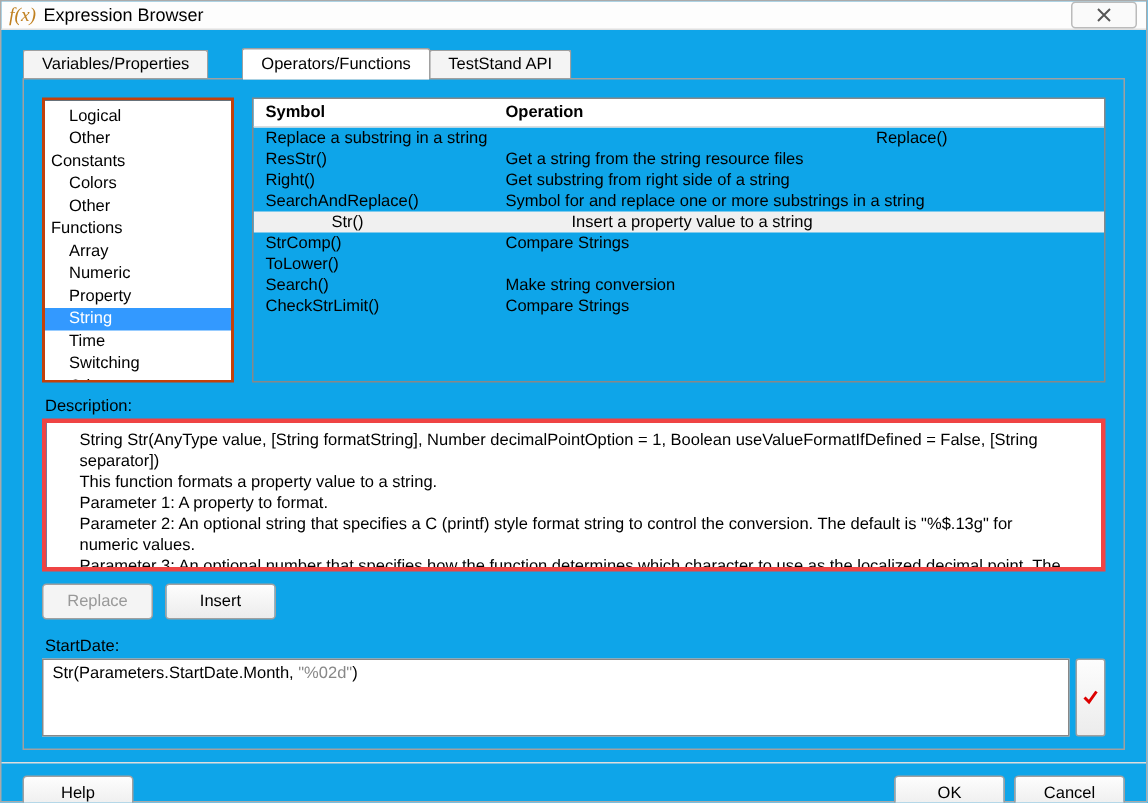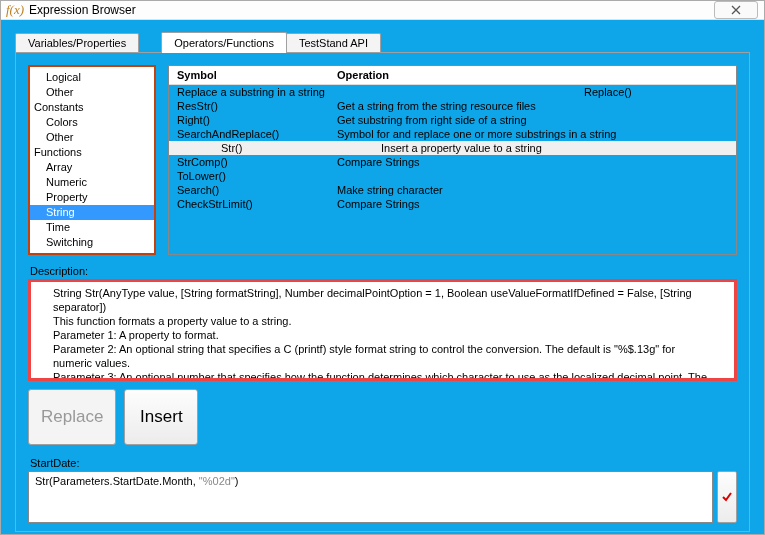--- a/index.html
+++ b/index.html
@@ -155,25 +155,25 @@
   height: 102px;
   overflow-y: scroll;
   padding: 4px 22px;
   line-height: 14px;
 }
 .desc p { margin: 0; }
 
 .button-row { display: flex; gap: 8px; margin-top: 8px; }
 .btn {
   min-width: 74px;
-  padding: 17px 12px;
+  padding: 5px 12px;
   border: 1px solid #a0a0a0;
   border-radius: 3px;
   background: linear-gradient(#fdfdfd,#ececec);
-  font-size: 17px;
+  font-size: 11px;
 }
 .btn:disabled, .btn.disabled {
   color: #999;
   background: #f4f4f4;
 }
 
 .expr-label { margin: 12px 0 2px 2px; }
 .expr-row {
   display: flex;
   align-items: stretch;
@@ -282,21 +282,21 @@
             </div>
             <div class="row">
               <div class="cell sym">StrComp()</div>
               <div class="cell op">Compare Strings</div>
             </div>
             <div class="row">
               <div class="cell sym">ToLower()</div>
             </div>
             <div class="row">
               <div class="cell sym">Search()</div>
-              <div class="cell op">Make string character</div>
+              <div class="cell op">Make string conversion</div>
             </div>
             <div class="row">
               <div class="cell sym">CheckStrLimit()</div>
               <div class="cell op">Compare Strings</div>
             </div>
           </div>
         </div>
       </div>
 
       <div class="desc-label">Description:</div>

